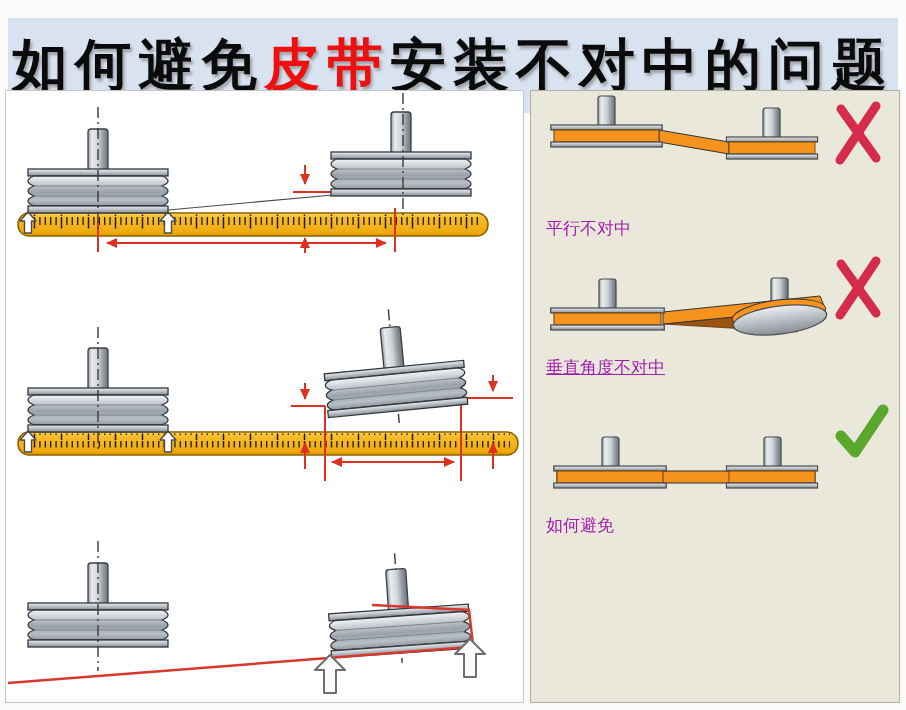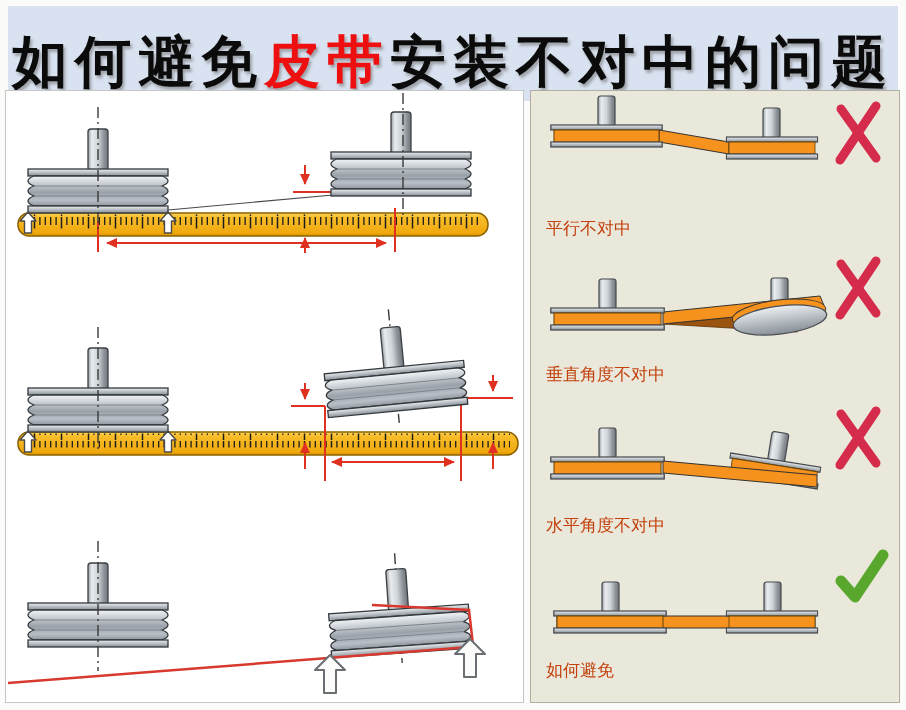--- a/index.html
+++ b/index.html
@@ -1,36 +1,36 @@
 <!DOCTYPE html>
 <html style="--title-bg: #d9e2f0; --title-highlight: #ee1010; --right-panel-bg: #eae7db; --belt-orange: #f6921e; --ruler-yellow: #f5b41e; --dimension-red: #e03020; --cross-red: #d42c4a; --check-green: #59a82d;"><head>
 <meta charset="utf-8">
 <style>
   html,body{margin:0;padding:0;background:#fff;}
   .page{position:relative;width:906px;height:710px;background:#fbfbfa;overflow:hidden;
         font-family:"Liberation Sans","DejaVu Sans",sans-serif;}
-  .title-bar{position:absolute;left:8px;top:6px;width:890px;height:95px;
-        background:var(--title-bg,#d9e2f0);display:flex;align-items:flex-end;justify-content:center;}
+  .title-bar{position:absolute;left:8px;top:18px;width:890px;height:95px;
+        background:var(--title-bg,#d9e2f0);display:flex;align-items:center;justify-content:center;}
   .title-text{font-family:"Liberation Serif","DejaVu Serif",serif;font-weight:bold;font-size:56px;
         letter-spacing:7px;color:#0b0b0b;white-space:nowrap;
         text-shadow:2px 3px 3px rgba(110,110,110,.55);}
   .title-text .hl{color:var(--title-highlight,#ee1010);}
   .left-panel{position:absolute;left:5px;top:90px;width:519px;height:613px;background:#fff;
         border:1px solid #c6c6c6;box-sizing:border-box;}
   .right-panel{position:absolute;left:530px;top:90px;width:370px;height:613px;
         background:var(--right-panel-bg,#eae7db);border:1px solid #b2afa2;box-sizing:border-box;}
   .row{position:relative;width:100%;}
   .row:nth-child(1){height:155px;}
   .row:nth-child(2){height:150px;}
   .row:nth-child(3){height:145px;}
   .row:nth-child(4){height:159px;}
   .row .fig{position:absolute;left:8px;top:0;}
-  .row .label{position:absolute;left:15px;color:#c2410c;font-size:17px;}
+  .row .label{position:absolute;left:15px;color:#a21caf;font-size:17px;}
   .row:nth-child(1) .label{top:126px;}
-  .row:nth-child(2) .label{top:117px;}
+  .row:nth-child(2) .label{top:110px;text-decoration:underline;}
   .row:nth-child(3) .label{top:118px;}
   .row:nth-child(4) .label{top:118px;}
   .mark{position:absolute;top:6px;}
   .cross-icon{right:14px;}
   .check-icon{right:10px;}
   .cross-icon path{stroke:var(--cross-red,#d42c4a);stroke-width:9;stroke-linecap:round;fill:none;}
   .check-icon path{stroke:var(--check-green,#59a82d);stroke-width:11;stroke-linecap:round;stroke-linejoin:round;fill:none;}
   .belt{fill:var(--belt-orange,#f6921e);}
   .cl{stroke:#3a3a3a;stroke-width:1.4;stroke-dasharray:11 4 2 4;fill:none;}
   .dim{stroke:var(--dimension-red,#e03020);stroke-width:2;fill:none;}
@@ -195,41 +195,20 @@
         <ellipse cx="241" cy="74" rx="47" ry="14" fill="url(#gFlange)" stroke="#4a4f54" stroke-width="1.3" transform="rotate(-7 241 74)"></ellipse>
       </svg>
       <div class="label">垂直角度不对中</div>
       <svg class="mark cross-icon" width="54" height="70" viewBox="0 0 54 70">
         <path d="M10,12 L45,61"></path>
           <path d="M45,9 L9,63"></path>
       </svg>
 
     </div>
 
-    <div class="row" data-mark-type="cross">
-      <svg class="fig" width="340" height="110" viewBox="0 0 340 110">
-        <use href="#shaftS" transform="translate(60,32)"></use>
-        <g transform="translate(15,61)">
-            <use href="#bar" transform="scale(1.07,1)"></use>
-          </g>
-        <g transform="rotate(9 235 75)">
-          <use href="#shaftS" transform="translate(227,36)"></use>
-          <g transform="translate(192,64)">
-              <use href="#bar" transform="scale(0.86,1)"></use>
-            </g>
-        </g>
-        <polygon class="belt" points="124,65 278,79 278,91 124,77" stroke="#333" stroke-width="1"></polygon>
-      </svg>
-      <div class="label">水平角度不对中</div>
-      <svg class="mark cross-icon" width="54" height="70" viewBox="0 0 54 70">
-        <path d="M10,12 L45,61"></path>
-          <path d="M45,9 L9,63"></path>
-      </svg>
-
-    </div>
 
     <div class="row" data-mark-type="check">
       <svg class="fig" width="340" height="110" viewBox="0 0 340 110">
         <use href="#shaftS" transform="translate(63,41)"></use>
         <use href="#shaftS" transform="translate(225,41)"></use>
         <rect x="18" y="75" width="258" height="12" class="belt" stroke="#333" stroke-width="1"></rect>
         <g transform="translate(18,70)">
             <use href="#bar" transform="scale(1.06,1)"></use>
           </g>
         <g transform="translate(190,70)">

